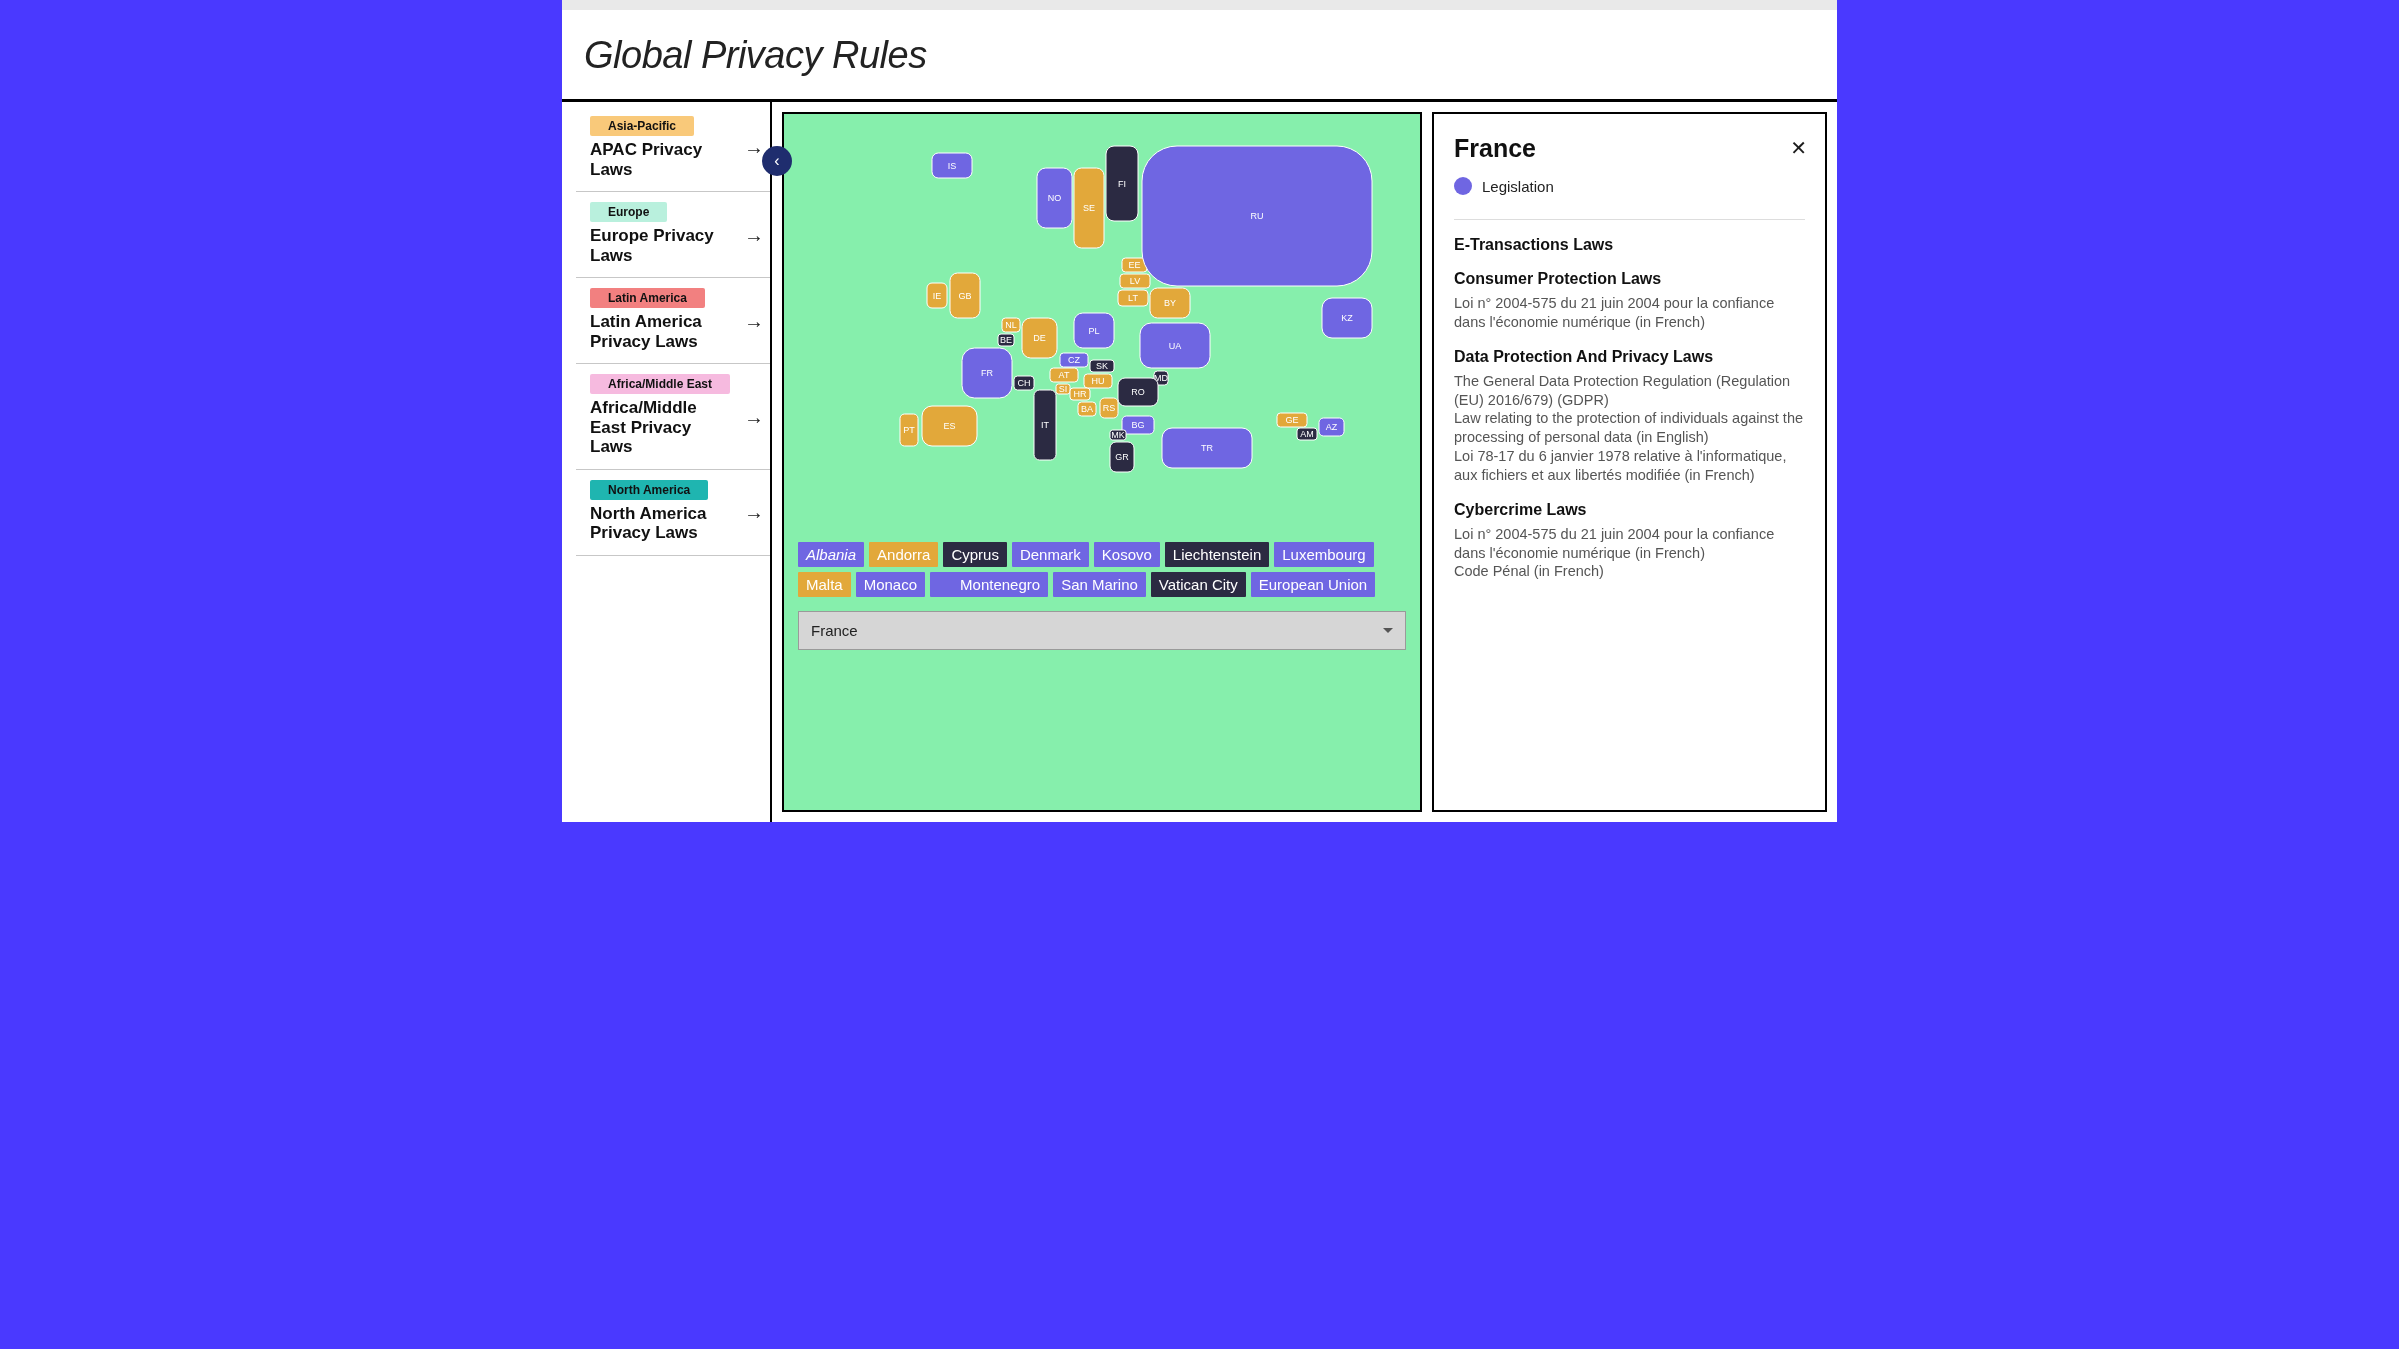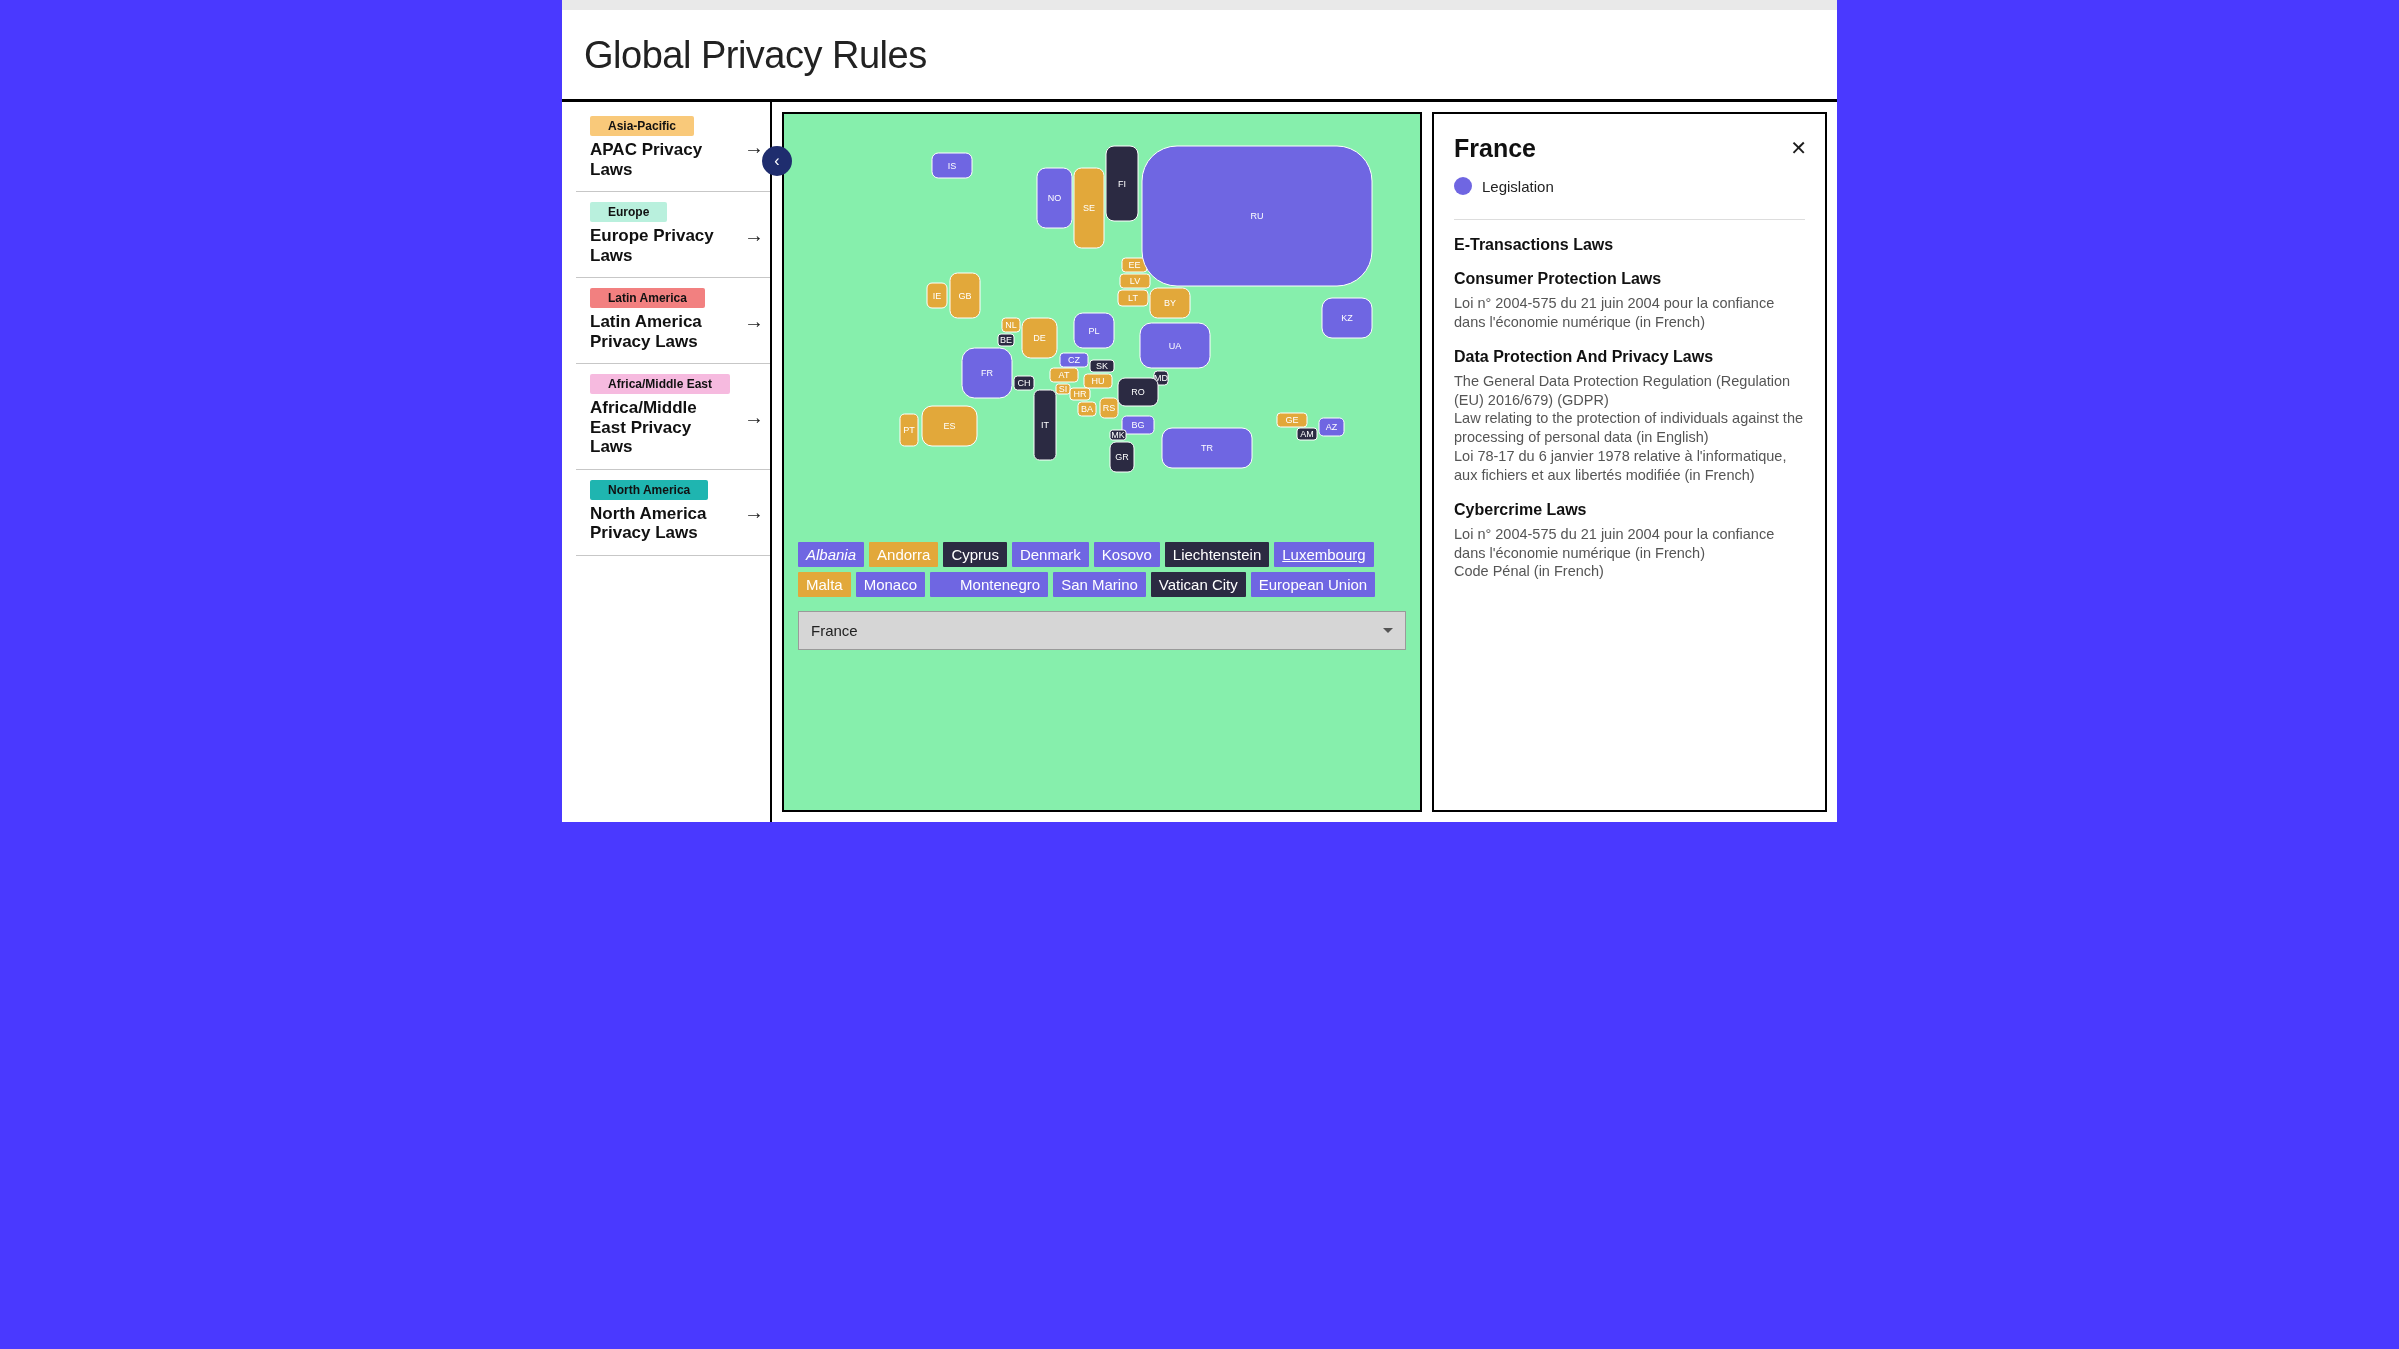--- a/index.html
+++ b/index.html
@@ -22,20 +22,21 @@
   }
   .title-wrap {
     padding: 24px 22px 22px;
     border-bottom: 3px solid #000;
   }
   .title {
     font-size: 38px;
     font-weight: 400;
     color: #222;
     letter-spacing: -0.5px;
+    font-style: italic;
   }
   .layout {
     display: flex;
     position: relative;
   }
   .sidebar {
     width: 208px;
     border-right: 2px solid #000;
     padding: 0;
     background: #fff;
@@ -295,21 +296,21 @@
             <text x="87" y="305" class="country-label">PT</text>
           </svg>
 
         <div class="chips" id="chips">
             <span class="chip" style="background: rgb(111, 102, 226); font-style: italic;">Albania</span>
             <span class="chip" style="background: rgb(226, 168, 58);">Andorra</span>
             <span class="chip" style="background: rgb(43, 42, 66);">Cyprus</span>
             <span class="chip" style="background: rgb(111, 102, 226);">Denmark</span>
             <span class="chip" style="background: rgb(111, 102, 226);">Kosovo</span>
             <span class="chip" style="background: rgb(43, 42, 66);">Liechtenstein</span>
-            <span class="chip" style="background: rgb(111, 102, 226); text-decoration: underline;">Luxembourg</span>
+            <span class="chip" style="background: rgb(111, 102, 226);">Luxembourg</span>
             <span class="chip" style="background: rgb(226, 168, 58);">Malta</span>
             <span class="chip" style="background: rgb(111, 102, 226);">Monaco</span>
             <span class="chip" style="background: rgb(111, 102, 226); padding-left: 30px;">Montenegro</span>
             <span class="chip" style="background: rgb(111, 102, 226);">San Marino</span>
             <span class="chip" style="background: rgb(43, 42, 66);">Vatican City</span>
             <span class="chip" style="background: rgb(111, 102, 226); text-align: right;">European Union</span>
           </div>
 
         <div class="select-box">
           <span class="select-value">France</span>

